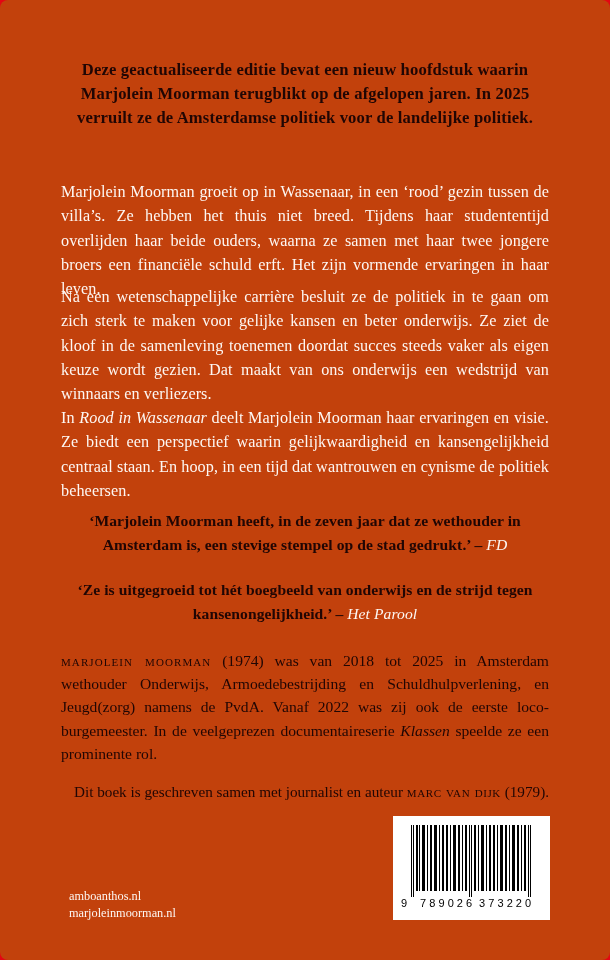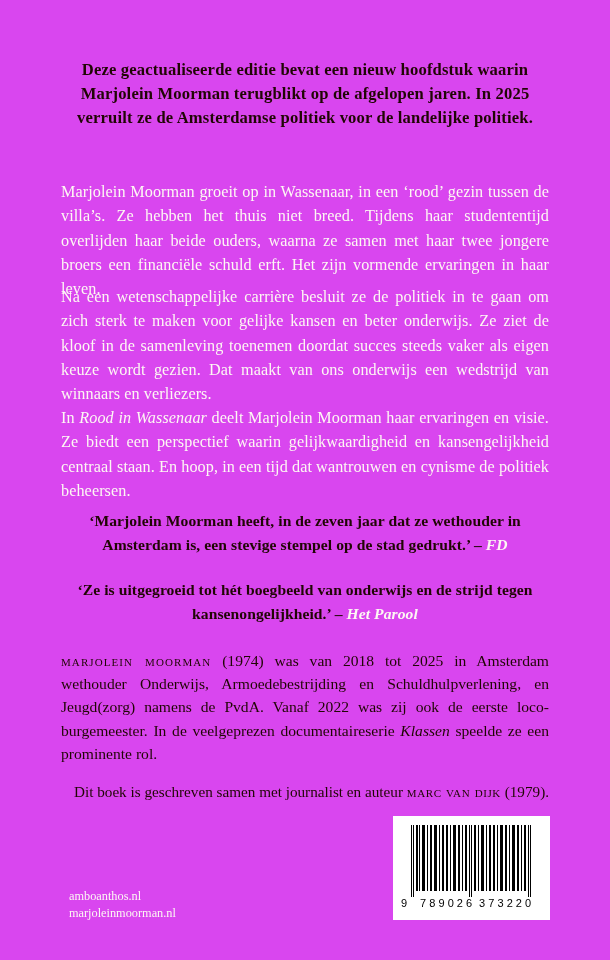--- a/index.html
+++ b/index.html
@@ -11,21 +11,22 @@
     height: 960px;
     background: #e30613;
     font-family: "Liberation Serif", "DejaVu Serif", serif;
     overflow: hidden;
     position: relative;
   }
 
   .cover {
     position: absolute;
     inset: 0;
-    background: #d946ef;
+    background: #c2410c;
+    border-radius: 8px;
   }
 
   .content {
     position: absolute;
     left: 61px;
     top: 0;
     width: 488px;
     height: 960px;
   }
 
@@ -69,21 +70,21 @@
     font-size: 15.6px;
     line-height: 23.5px;
     text-align: center;
     letter-spacing: 0.005em;
   }
   .q1 { top: 509px; }
   .q2 { top: 578px; }
   .quote .source {
     color: #fdf7f3;
     font-style: italic;
-    font-weight: bold;
+    font-weight: normal;
   }
   .quote .dash { color: #200604; }
 
   
   .bio {
     position: absolute;
     top: 633px;
     width: 488px;
     color: #200604;
     font-size: 15.6px;

